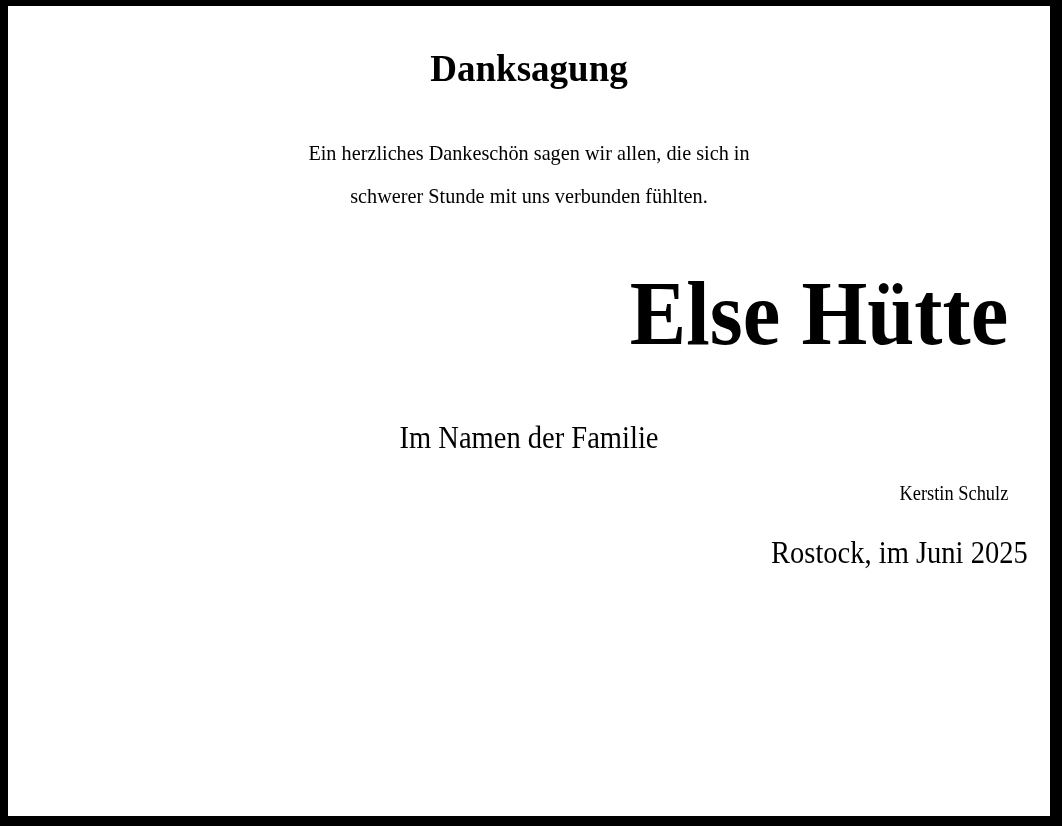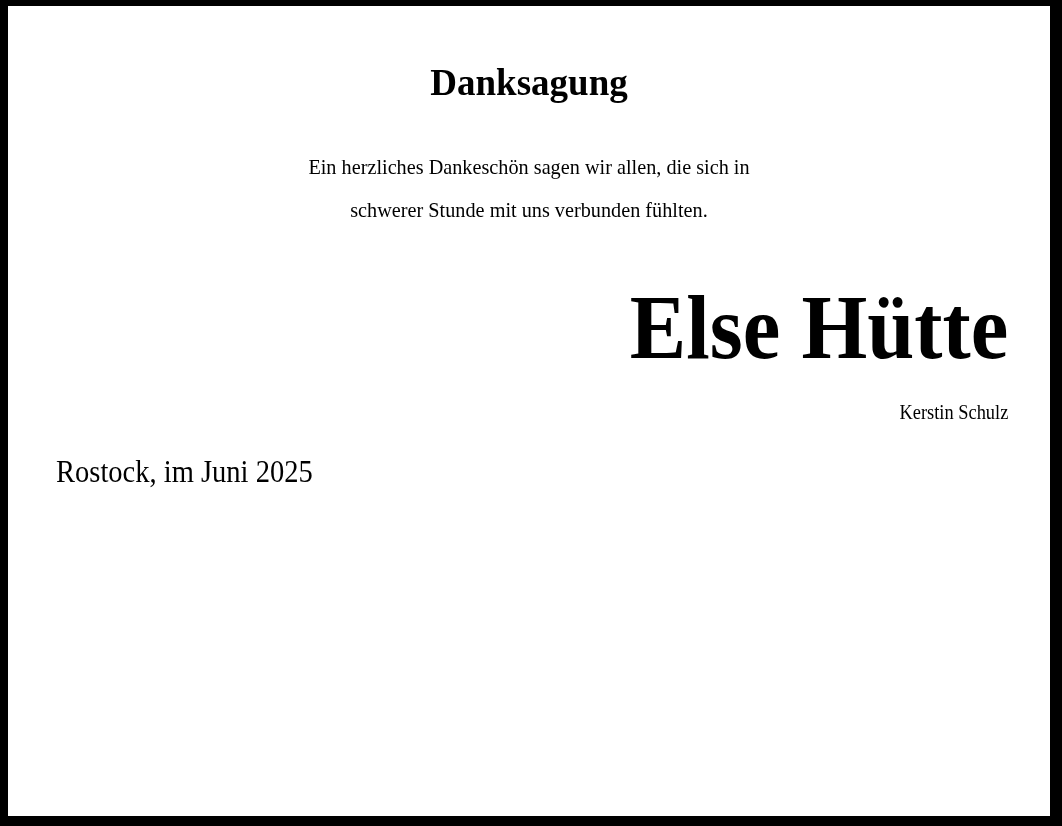--- a/index.html
+++ b/index.html
@@ -14,21 +14,21 @@
     background: #000000;
     padding: 6px 12px 10px 8px; 
   }
   .page {
     box-sizing: border-box;
     width: 100%;
     height: 100%;
     background: #ffffff;
     color: #000000;
     font-family: "Liberation Serif", "DejaVu Serif", serif;
-    padding-top: 56px;
+    padding-top: 42px;
     overflow: hidden;
   }
   .line {
     transform: scaleX(0.92);
   }
   .centered .line {
     transform-origin: 50% 50%;
   }
   .notice-title {
     text-align: center;
@@ -63,21 +63,21 @@
     line-height: 43px;
   }
   .signer {
     margin-top: 13px;
     text-align: right;
     font-size: 20px;
     line-height: 43px;
   }
   .place-date {
     margin-top: 16px;
-    text-align: left;
+    text-align: right;
     padding-left: 48px;
     font-size: 31px;
     line-height: 43px;
   }
   .place-date .line {
     transform-origin: 0 50%;
     display: inline-block;
   }
 </style>
 </head>
@@ -93,20 +93,23 @@
     <div class="intro">
       <div class="line">Ein herzliches Dankeschön sagen wir allen, die sich in</div>
       <div class="line">schwerer Stunde mit uns verbunden fühlten.</div>
     </div>
 
     <div class="deceased-name">
       <div class="line">Else Hütte</div>
     </div>
 
 
+    <div class="closing">
+      <div class="line">Im Namen der Familie</div>
+    </div>
 
     <div class="signer">
       <div class="line">Kerstin Schulz</div>
     </div>
 
     <div class="place-date">
       <span class="line">Rostock, im Juni 2025</span>
     </div>
 
   </div>

